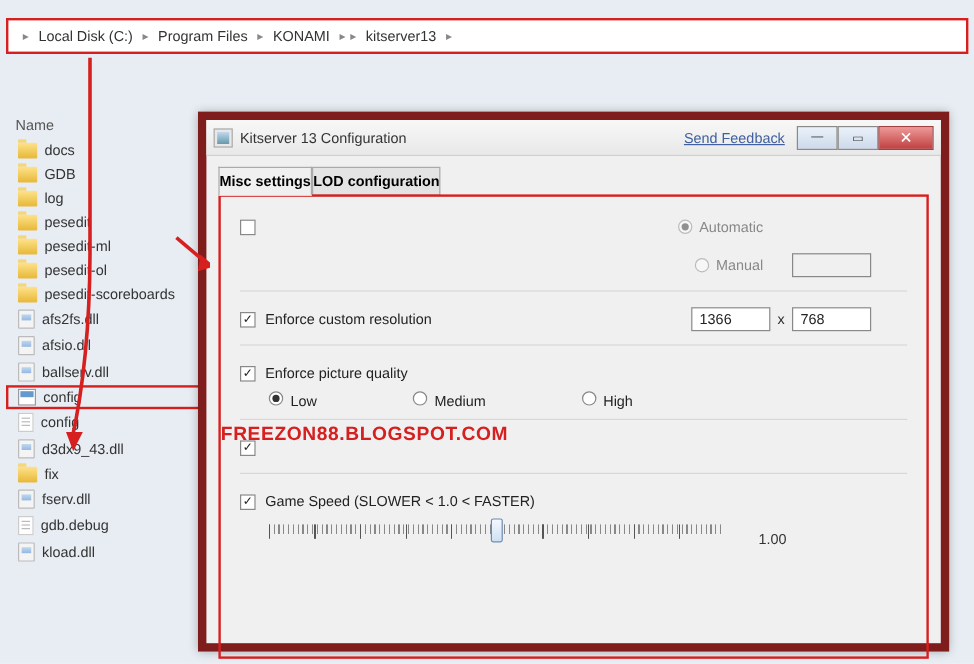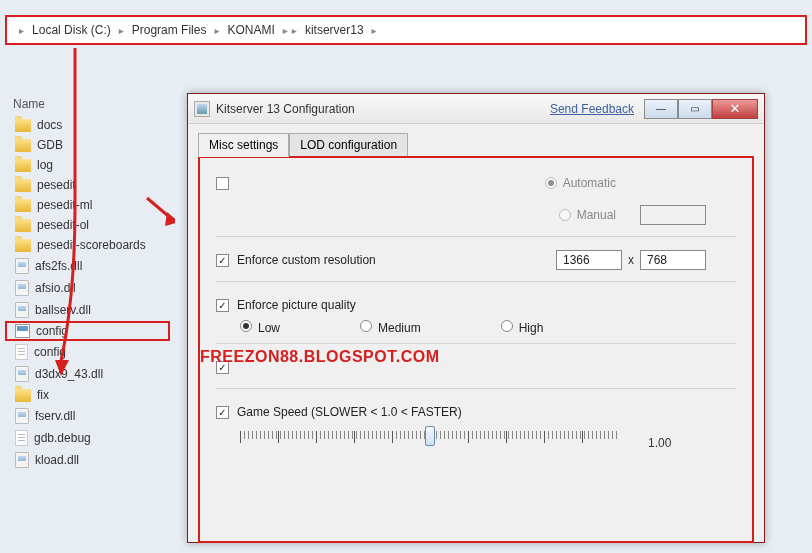--- a/index.html
+++ b/index.html
@@ -22,33 +22,33 @@
 .icon-dll::after { content: ''; position: absolute; top: 3px; left: 2px; width: 8px; height: 5px; background: linear-gradient(#c0d8f0, #95b8e0); }
 .icon-config { display: inline-block; width: 15px; height: 14px; background: #fff; border: 1px solid #999; position: relative; }
 .icon-config::after { content: ''; position: absolute; top: 1px; left: 1px; right: 1px; height: 5px; background: #6699cc; }
 .icon-txt { display: inline-block; width: 13px; height: 16px; background: #fefefe; border: 1px solid #ccc; position: relative; }
 .icon-txt::after { content: ''; position: absolute; top: 3px; left: 2px; right: 2px; height: 1px; background: #bbb; box-shadow: 0 3px 0 #bbb, 0 6px 0 #bbb; }
 
 
 .red-arrow { position: absolute; top: 48px; left: 55px; width: 120px; height: 345px; pointer-events: none; z-index: 5; }
 
 
-.dialog { position: absolute; top: 93px; left: 165px; width: 578px; height: 450px; background: #f0f0f0; border: 1px solid #7f1d1d; box-shadow: 0 0 8px rgba(0,0,0,0.3); margin-left: 22px; }
+.dialog { position: absolute; top: 93px; left: 165px; width: 626px; height: 450px; background: #f0f0f0; border: 7px solid #7f1d1d; box-shadow: 0 0 8px rgba(0,0,0,0.3); }
 .titlebar { height: 30px; background: linear-gradient(#f8f8f8, #e8e8e8); border-bottom: 1px solid #d0d0d0; display: flex; align-items: center; padding: 0 6px; }
 .titlebar-icon { width: 16px; height: 16px; background: #e8e8e8; border: 1px solid #aaa; margin-right: 6px; position: relative; }
 .titlebar-icon::after { content: ''; position: absolute; inset: 2px; background: linear-gradient(#c0d8f0,#69a); }
 .titlebar-title { flex: 0 0 auto; color: #333; }
 .send-feedback { margin-left: auto; margin-right: 10px; color: #4060a0; text-decoration: underline; cursor: pointer; }
 .win-buttons { display: flex; gap: 0; }
 .win-btn { width: 34px; height: 20px; border: 1px solid #8a8a8a; background: linear-gradient(#eaf1fa,#cddaea); display: flex; align-items: center; justify-content: center; cursor: pointer; font-size: 10px; color: #333; }
 .win-btn.close { width: 46px; background: linear-gradient(#e99,#c04040); color: #fff; font-size: 13px; border-color: #a04040; }
 
 
 .tabs { display: flex; padding: 8px 10px 0 10px; gap: 0; }
-.tab { padding: 4px 10px; border: 1px solid #aaa; background: #f0f0f0; cursor: pointer; position: relative; top: 1px; }
+.tab { padding: 4px 0; border: 1px solid #aaa; background: #f0f0f0; cursor: pointer; position: relative; top: 1px; font-weight: bold; }
 .tab.active { background: #f0f0f0; border-bottom: 1px solid #f0f0f0; z-index: 2; }
 .tab.inactive { background: #e4e4e4; }
 
 
 .panel { border: 2px solid #d62020; margin: 0 10px 10px 10px; padding: 14px 16px 10px 16px; height: 387px; position: relative; }
 .row { display: flex; align-items: center; margin-bottom: 10px; min-height: 22px; }
 .checkbox { display: inline-block; width: 13px; height: 13px; border: 1px solid #888; background: #fff; margin-right: 8px; text-align: center; line-height: 11px; font-size: 10px; color: #222; cursor: pointer; }
 .checkbox.checked::after { content: '✓'; }
 .radio { display: inline-block; width: 12px; height: 12px; border: 1px solid #888; border-radius: 50%; background: #fff; margin-right: 6px; position: relative; cursor: pointer; }
 .radio.selected::after { content: ''; position: absolute; inset: 2px; background: #333; border-radius: 50%; }

